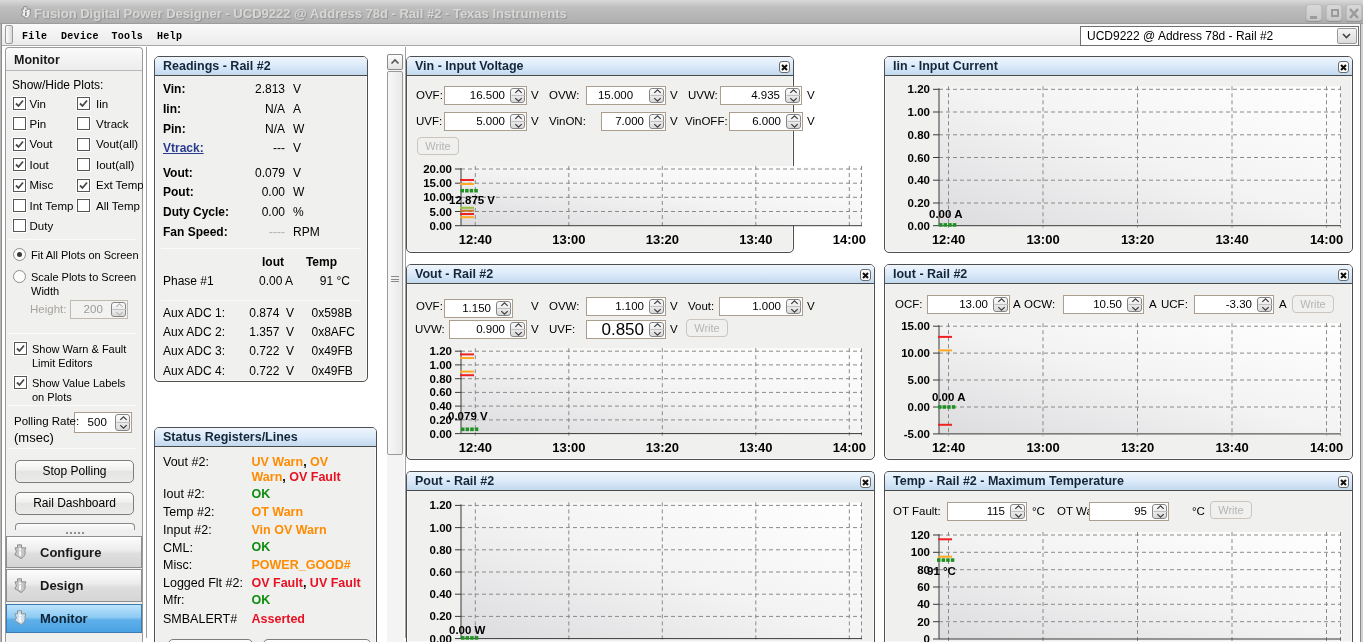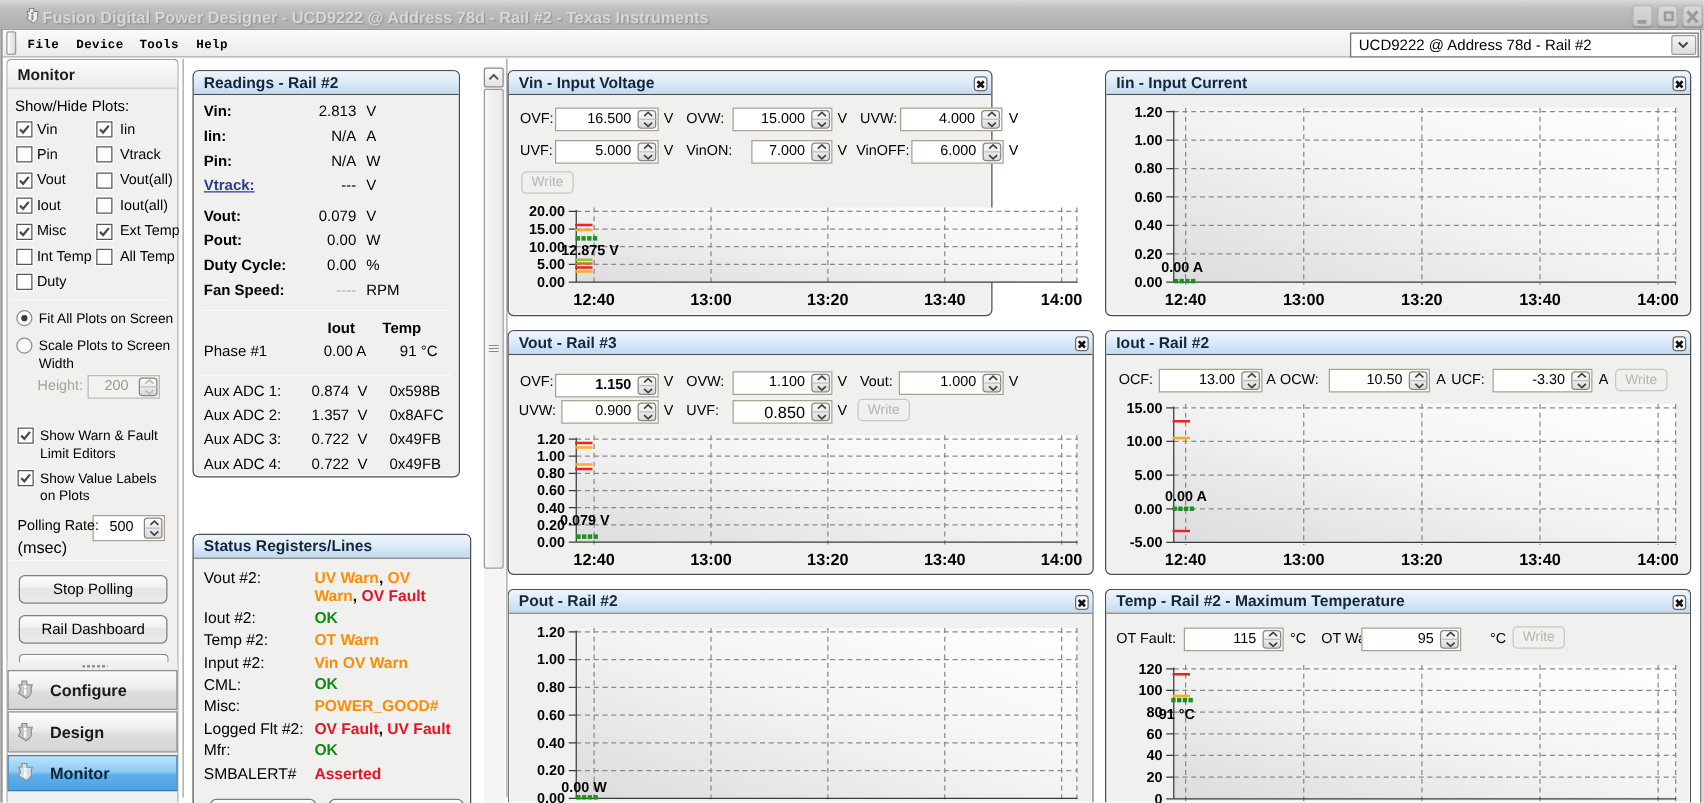--- a/index.html
+++ b/index.html
@@ -267,33 +267,33 @@
           <svg width="15" height="13" style="position:absolute;left:0;top:0">
             <line x1="0.5" y1="6.5" x2="14.5" y2="6.5" stroke="#c0c0c0" stroke-width="1"></line>
             <path d="M4.3,3.9 L7.5,0.9 L10.7,3.9" fill="none" stroke="#3f3f3f" stroke-width="1.3"></path>
             <path d="M4.3,9.1 L7.5,12.1 L10.7,9.1" fill="none" stroke="#3f3f3f" stroke-width="1.3"></path>
           </svg>
         </div>
       </div>
       <div style="position:absolute;left:124px;top:29.5px;height:17px;line-height:17px;font-size:11.5px;font-weight:400;color:#000;white-space:nowrap;">V</div>
       <div style="position:absolute;left:142px;top:29.5px;height:17px;line-height:17px;font-size:11.5px;font-weight:400;color:#000;white-space:nowrap;">OVW:</div>
       <div class="ctl" style="left:179px;top:28.5px;width:80px;height:19px;">
-        <div class="num" style="line-height:17px;font-size:11.5px;">15.000</div>
+        <div class="num" style="line-height:17px;font-size:11.5px;text-align:center;">15.000</div>
         <div class="spn" style="height:15px;">
           <svg width="15" height="13" style="position:absolute;left:0;top:0">
             <line x1="0.5" y1="6.5" x2="14.5" y2="6.5" stroke="#c0c0c0" stroke-width="1"></line>
             <path d="M4.3,3.9 L7.5,0.9 L10.7,3.9" fill="none" stroke="#3f3f3f" stroke-width="1.3"></path>
             <path d="M4.3,9.1 L7.5,12.1 L10.7,9.1" fill="none" stroke="#3f3f3f" stroke-width="1.3"></path>
           </svg>
         </div>
       </div>
       <div style="position:absolute;left:263px;top:29.5px;height:17px;line-height:17px;font-size:11.5px;font-weight:400;color:#000;white-space:nowrap;">V</div>
       <div style="position:absolute;left:281px;top:29.5px;height:17px;line-height:17px;font-size:11.5px;font-weight:400;color:#000;white-space:nowrap;">UVW:</div>
       <div class="ctl" style="left:313px;top:28.5px;width:82px;height:19px;">
-        <div class="num" style="line-height:17px;font-size:11.5px;">4.000</div>
+        <div class="num" style="line-height:17px;font-size:11.5px;">4.935</div>
         <div class="spn" style="height:15px;">
           <svg width="15" height="13" style="position:absolute;left:0;top:0">
             <line x1="0.5" y1="6.5" x2="14.5" y2="6.5" stroke="#c0c0c0" stroke-width="1"></line>
             <path d="M4.3,3.9 L7.5,0.9 L10.7,3.9" fill="none" stroke="#3f3f3f" stroke-width="1.3"></path>
             <path d="M4.3,9.1 L7.5,12.1 L10.7,9.1" fill="none" stroke="#3f3f3f" stroke-width="1.3"></path>
           </svg>
         </div>
       </div>
       <div style="position:absolute;left:400px;top:29.5px;height:17px;line-height:17px;font-size:11.5px;font-weight:400;color:#000;white-space:nowrap;">V</div>
       <div style="position:absolute;left:9px;top:55.5px;height:17px;line-height:17px;font-size:11.5px;font-weight:400;color:#000;white-space:nowrap;">UVF:</div>
@@ -432,28 +432,28 @@
         <text x="347.0" y="187.0" text-anchor="middle" font-size="13" font-weight="bold" fill="#000">13:40</text>
         <text x="441.5" y="187.0" text-anchor="middle" font-size="13" font-weight="bold" fill="#000">14:00</text>
         <rect x="54.0" y="166.1" width="3.5" height="3.6" fill="#1f9122"></rect>
         <rect x="58.6" y="166.1" width="3.5" height="3.6" fill="#1f9122"></rect>
         <rect x="63.2" y="166.1" width="3.5" height="3.6" fill="#1f9122"></rect>
         <rect x="67.8" y="166.1" width="3.5" height="3.6" fill="#1f9122"></rect>
         <text x="44.0" y="160.5" font-size="11.5" font-weight="bold" fill="#000">0.00 A</text>
       </svg>
     </div>
 <div style="position:absolute;left:406px;top:264px;width:469px;height:196px;background:#f0f0ef;border:1px solid #4f4f4f;border-radius:5px;box-shadow:0 0 0 1px rgba(255,255,255,0.6) inset;">
-      <div class="phead">Vout - Rail #3</div>
+      <div class="phead">Vout - Rail #2</div>
       <div style="position:absolute;right:3px;top:4px;width:11.5px;height:11.5px;background:#fcfcfc;border:1px solid #6a6a6a;border-radius:3px;">
         <svg width="11" height="11" style="position:absolute;left:-0.5px;top:-0.5px">
           <path d="M3,3 L8,8 M8,3 L3,8" stroke="#111" stroke-width="2.1"></path>
         </svg>
       </div>
       <div style="position:absolute;left:9px;top:32.5px;height:17px;line-height:17px;font-size:11.5px;font-weight:400;color:#000;white-space:nowrap;">OVF:</div>
-      <div class="ctl" style="left:37px;top:34px;width:83px;height:19px;font-weight:bold;">
+      <div class="ctl" style="left:37px;top:34px;width:69px;height:19px;">
         <div class="num" style="line-height:17px;font-size:11.5px;">1.150</div>
         <div class="spn" style="height:15px;">
           <svg width="15" height="13" style="position:absolute;left:0;top:0">
             <line x1="0.5" y1="6.5" x2="14.5" y2="6.5" stroke="#c0c0c0" stroke-width="1"></line>
             <path d="M4.3,3.9 L7.5,0.9 L10.7,3.9" fill="none" stroke="#3f3f3f" stroke-width="1.3"></path>
             <path d="M4.3,9.1 L7.5,12.1 L10.7,9.1" fill="none" stroke="#3f3f3f" stroke-width="1.3"></path>
           </svg>
         </div>
       </div>
       <div style="position:absolute;left:124px;top:32.5px;height:17px;line-height:17px;font-size:11.5px;font-weight:400;color:#000;white-space:nowrap;">V</div>
@@ -488,21 +488,21 @@
           <svg width="15" height="13" style="position:absolute;left:0;top:0">
             <line x1="0.5" y1="6.5" x2="14.5" y2="6.5" stroke="#c0c0c0" stroke-width="1"></line>
             <path d="M4.3,3.9 L7.5,0.9 L10.7,3.9" fill="none" stroke="#3f3f3f" stroke-width="1.3"></path>
             <path d="M4.3,9.1 L7.5,12.1 L10.7,9.1" fill="none" stroke="#3f3f3f" stroke-width="1.3"></path>
           </svg>
         </div>
       </div>
       <div style="position:absolute;left:124px;top:55.5px;height:17px;line-height:17px;font-size:11.5px;font-weight:400;color:#000;white-space:nowrap;">V</div>
       <div style="position:absolute;left:142px;top:55.5px;height:17px;line-height:17px;font-size:11.5px;font-weight:400;color:#000;white-space:nowrap;">UVF:</div>
       <div class="ctl" style="left:179px;top:54.5px;width:80px;height:19px;">
-        <div class="num" style="line-height:17px;font-size:13px;">0.850</div>
+        <div class="num" style="line-height:17px;font-size:17px;">0.850</div>
         <div class="spn" style="height:15px;">
           <svg width="15" height="13" style="position:absolute;left:0;top:0">
             <line x1="0.5" y1="6.5" x2="14.5" y2="6.5" stroke="#c0c0c0" stroke-width="1"></line>
             <path d="M4.3,3.9 L7.5,0.9 L10.7,3.9" fill="none" stroke="#3f3f3f" stroke-width="1.3"></path>
             <path d="M4.3,9.1 L7.5,12.1 L10.7,9.1" fill="none" stroke="#3f3f3f" stroke-width="1.3"></path>
           </svg>
         </div>
       </div>
       <div style="position:absolute;left:263px;top:55.5px;height:17px;line-height:17px;font-size:11.5px;font-weight:400;color:#000;white-space:nowrap;">V</div>
       <div class="btn dis" style="left:279px;top:54px;width:42px;height:18px;line-height:16px;font-size:11px;border-radius:4px">Write</div>

